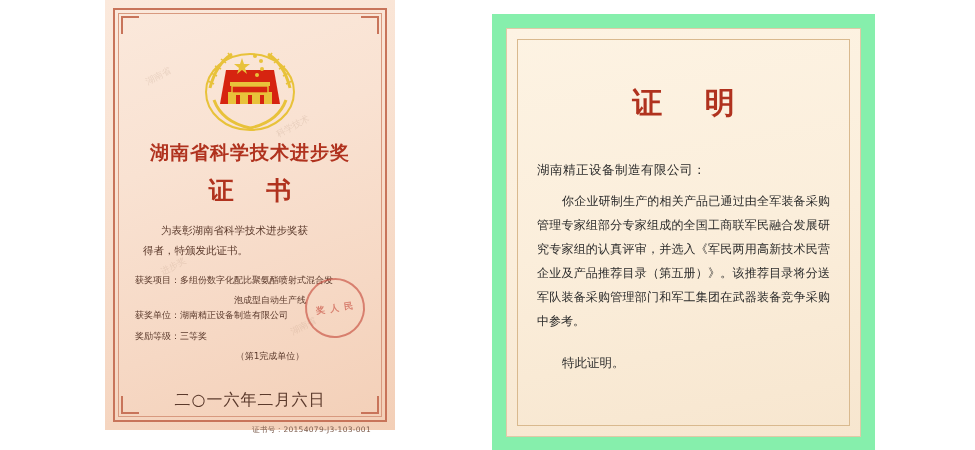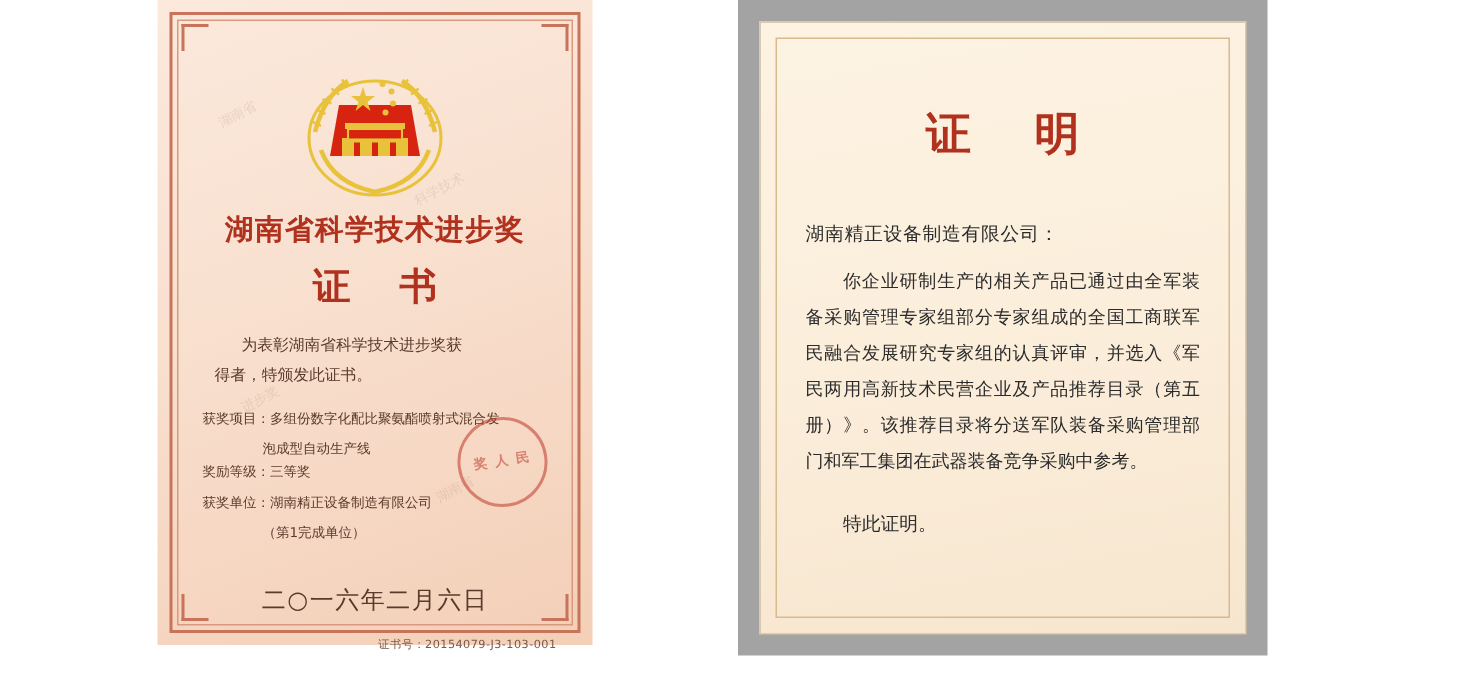--- a/index.html
+++ b/index.html
@@ -112,20 +112,21 @@
     flex: 0 0 auto;
     white-space: nowrap;
   }
   .field-value {
     flex: 1 1 auto;
   }
   .field-sub {
     padding-left: 40px;
     font-size: 9px;
     color: #5b3a2c;
+    text-align: center;
   }
 
   .cert1-date {
     margin-top: 26px;
     text-align: center;
     font-size: 16px;
     color: #5b3a2c;
     letter-spacing: 1px;
   }
   .cert1-code {
@@ -163,24 +164,24 @@
     font-size: 9px;
     transform: rotate(-28deg);
     white-space: nowrap;
     pointer-events: none;
   }
 
   
   .cert2 {
     position: absolute;
     left: 492px;
-    top: 0px;
-    width: 353px;
+    top: 14px;
+    width: 383px;
     height: 437px;
-    background: #a3a3a3;
+    background: #86efac;
     box-sizing: border-box;
     padding: 14px;
   }
   .cert2-inner {
     position: relative;
     width: 100%;
     height: 100%;
     background: linear-gradient(170deg, #fdf3e3 0%, #fbeedb 50%, #f7e6cf 100%);
     box-sizing: border-box;
     border: 1px solid #e0c9a6;
@@ -349,27 +350,27 @@
       </div>
 
       <div class="cert1-fields">
         <div class="field-row">
           <span class="field-label">获奖项目：</span>
           <span class="field-value">多组份数字化配比聚氨酯喷射式混合发</span>
         </div>
         <div class="field-sub">泡成型自动生产线</div>
 
         <div class="field-row">
+          <span class="field-label">获奖单位：</span>
+          <span class="field-value">湖南精正设备制造有限公司</span>
+        </div>
+
+        <div class="field-row">
           <span class="field-label">奖励等级：</span>
           <span class="field-value">三等奖</span>
-        </div>
-
-        <div class="field-row">
-          <span class="field-label">获奖单位：</span>
-          <span class="field-value">湖南精正设备制造有限公司</span>
         </div>
         <div class="field-sub">（第1完成单位）</div>
       </div>
 
       <div class="cert1-date">二○一六年二月六日</div>
       <div class="cert1-code">证书号：20154079-J3-103-001</div>
     </div>
 
     <div class="stamp1">
       <span>奖

